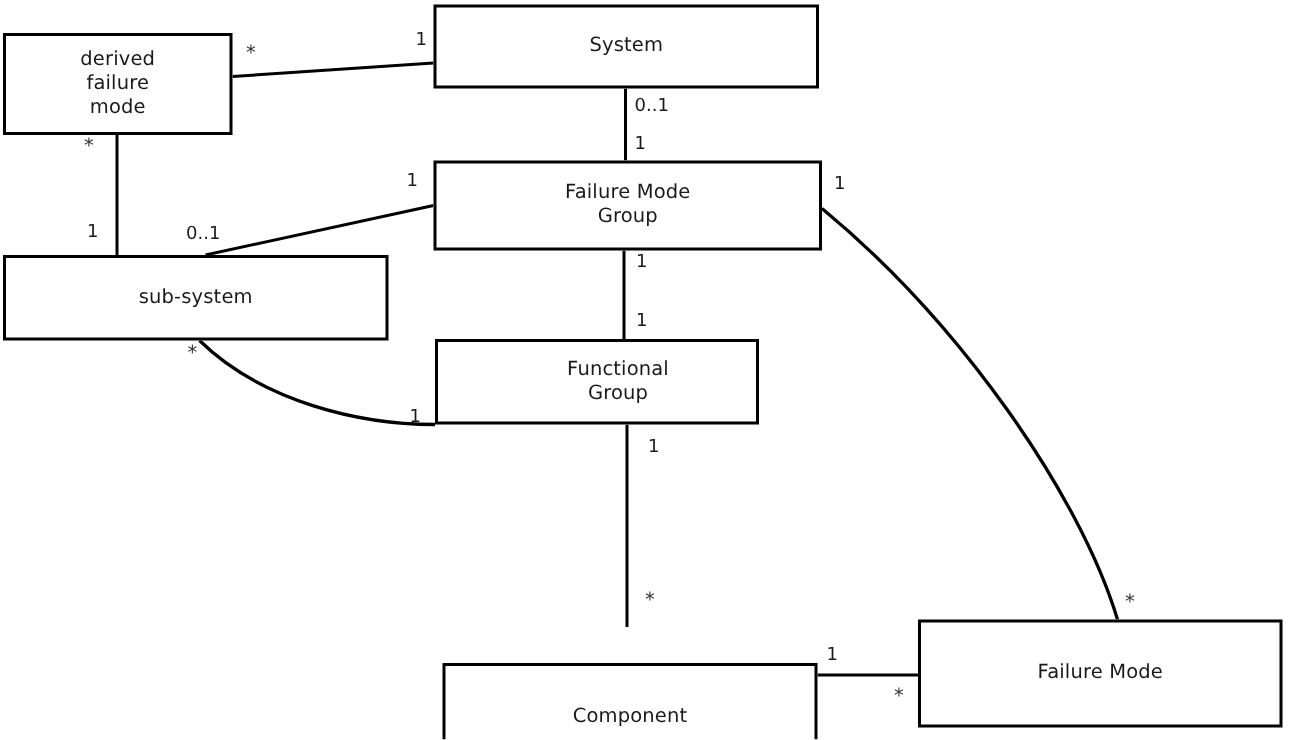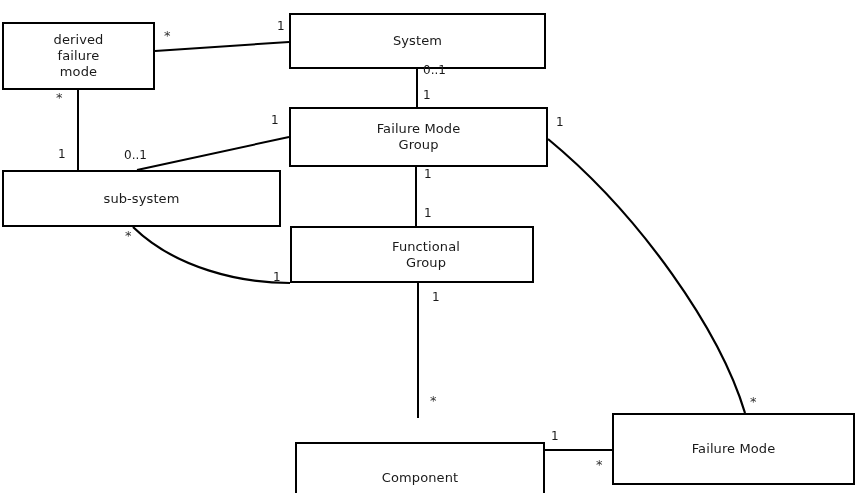--- a/index.html
+++ b/index.html
@@ -73,31 +73,31 @@
       <path d="M 545 450 L 612 450" fill="none" stroke="#000000" stroke-width="2" stroke-linecap="butt"></path>
       <path d="M 548 139 C 640 215 720 330 745 413" fill="none" stroke="#000000" stroke-width="2.2" stroke-linecap="butt"></path>
     </svg>
 
   <div id="box-layer">
       <div class="uml-box" style="left: 2px; top: 22px; width: 153px; height: 68px; align-items: center;">
         <div class="uml-box-label">derived
 failure
 mode</div>
       </div>
-      <div class="uml-box" style="left: 289px; top: 13px; width: 257px; height: 56px;">
+      <div class="uml-box" style="left: 289px; top: 3px; width: 257px; height: 56px;">
         <div class="uml-box-label">System</div>
       </div>
       <div class="uml-box" style="left: 289px; top: 107px; width: 259px; height: 60px;">
         <div class="uml-box-label">Failure Mode
 Group</div>
       </div>
-      <div class="uml-box" style="left: 2px; top: 170px; width: 279px; height: 57px;">
+      <div class="uml-box" style="left: 2px; top: 170px; width: 257px; height: 57px;">
         <div class="uml-box-label">sub-system</div>
       </div>
-      <div class="uml-box" style="left: 290px; top: 226px; width: 244px; height: 57px; padding-left: 28px;">
+      <div class="uml-box" style="left: 290px; top: 226px; width: 216px; height: 57px; padding-left: 28px;">
         <div class="uml-box-label">Functional
 Group</div>
       </div>
       <div class="uml-box" style="left: 295px; top: 418px; width: 250px; height: 72px; margin-top: 24px;">
         <div class="uml-box-label">Component</div>
       </div>
       <div class="uml-box" style="left: 612px; top: 413px; width: 243px; height: 72px;">
         <div class="uml-box-label">Failure Mode</div>
       </div>
     </div>

